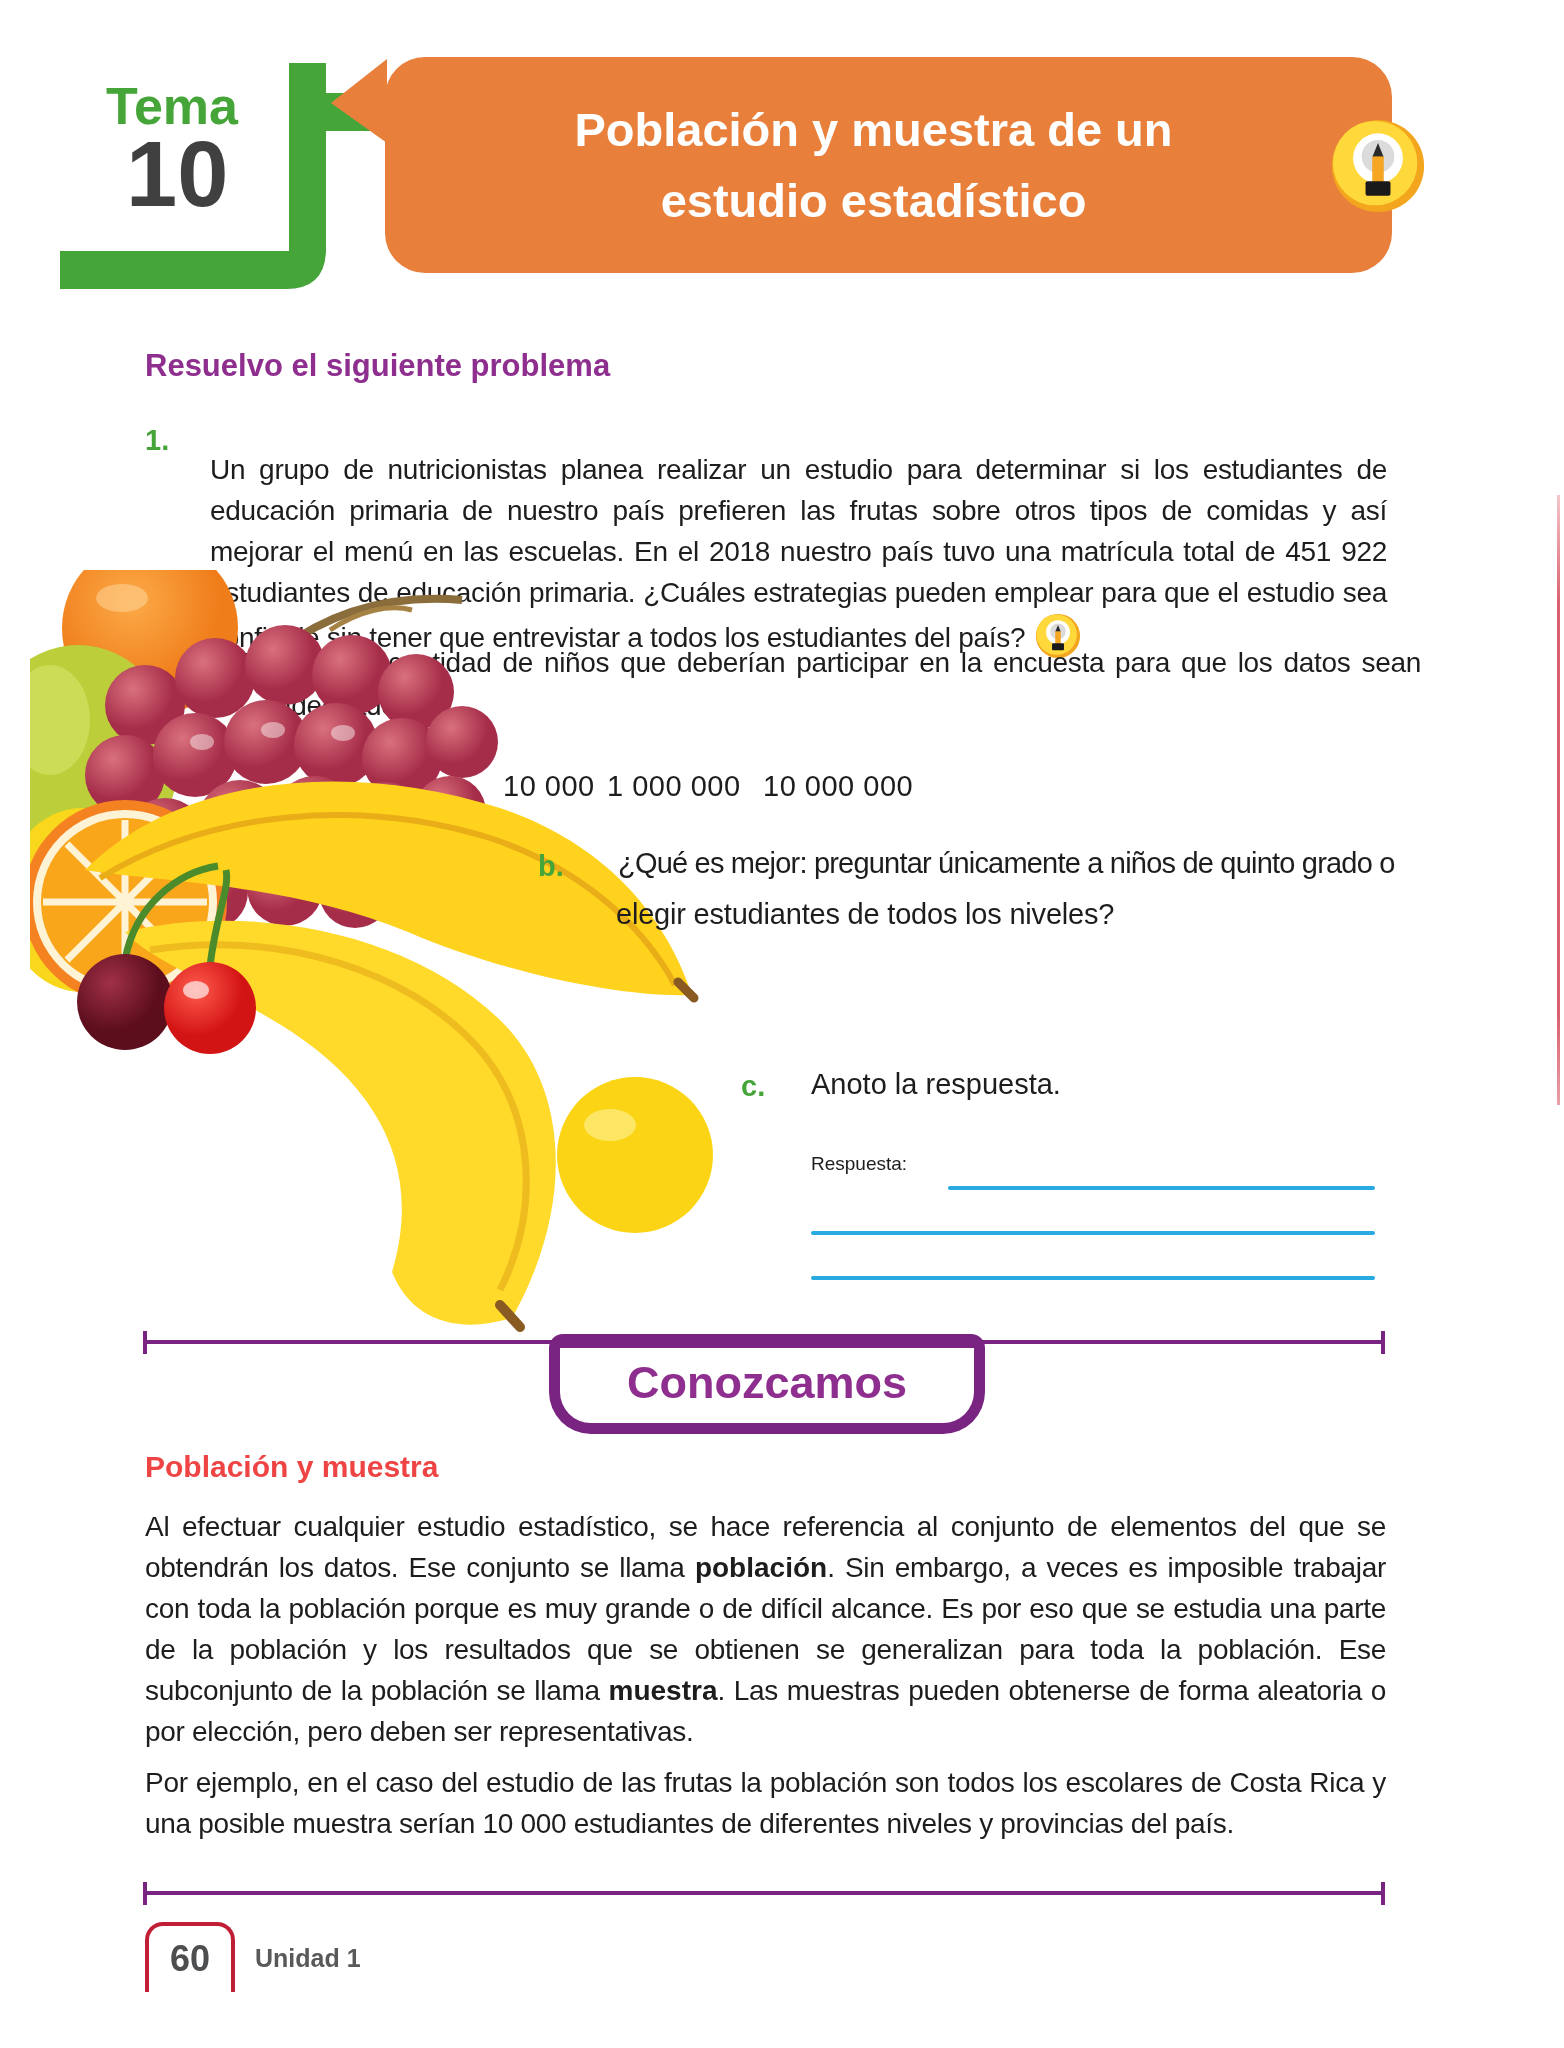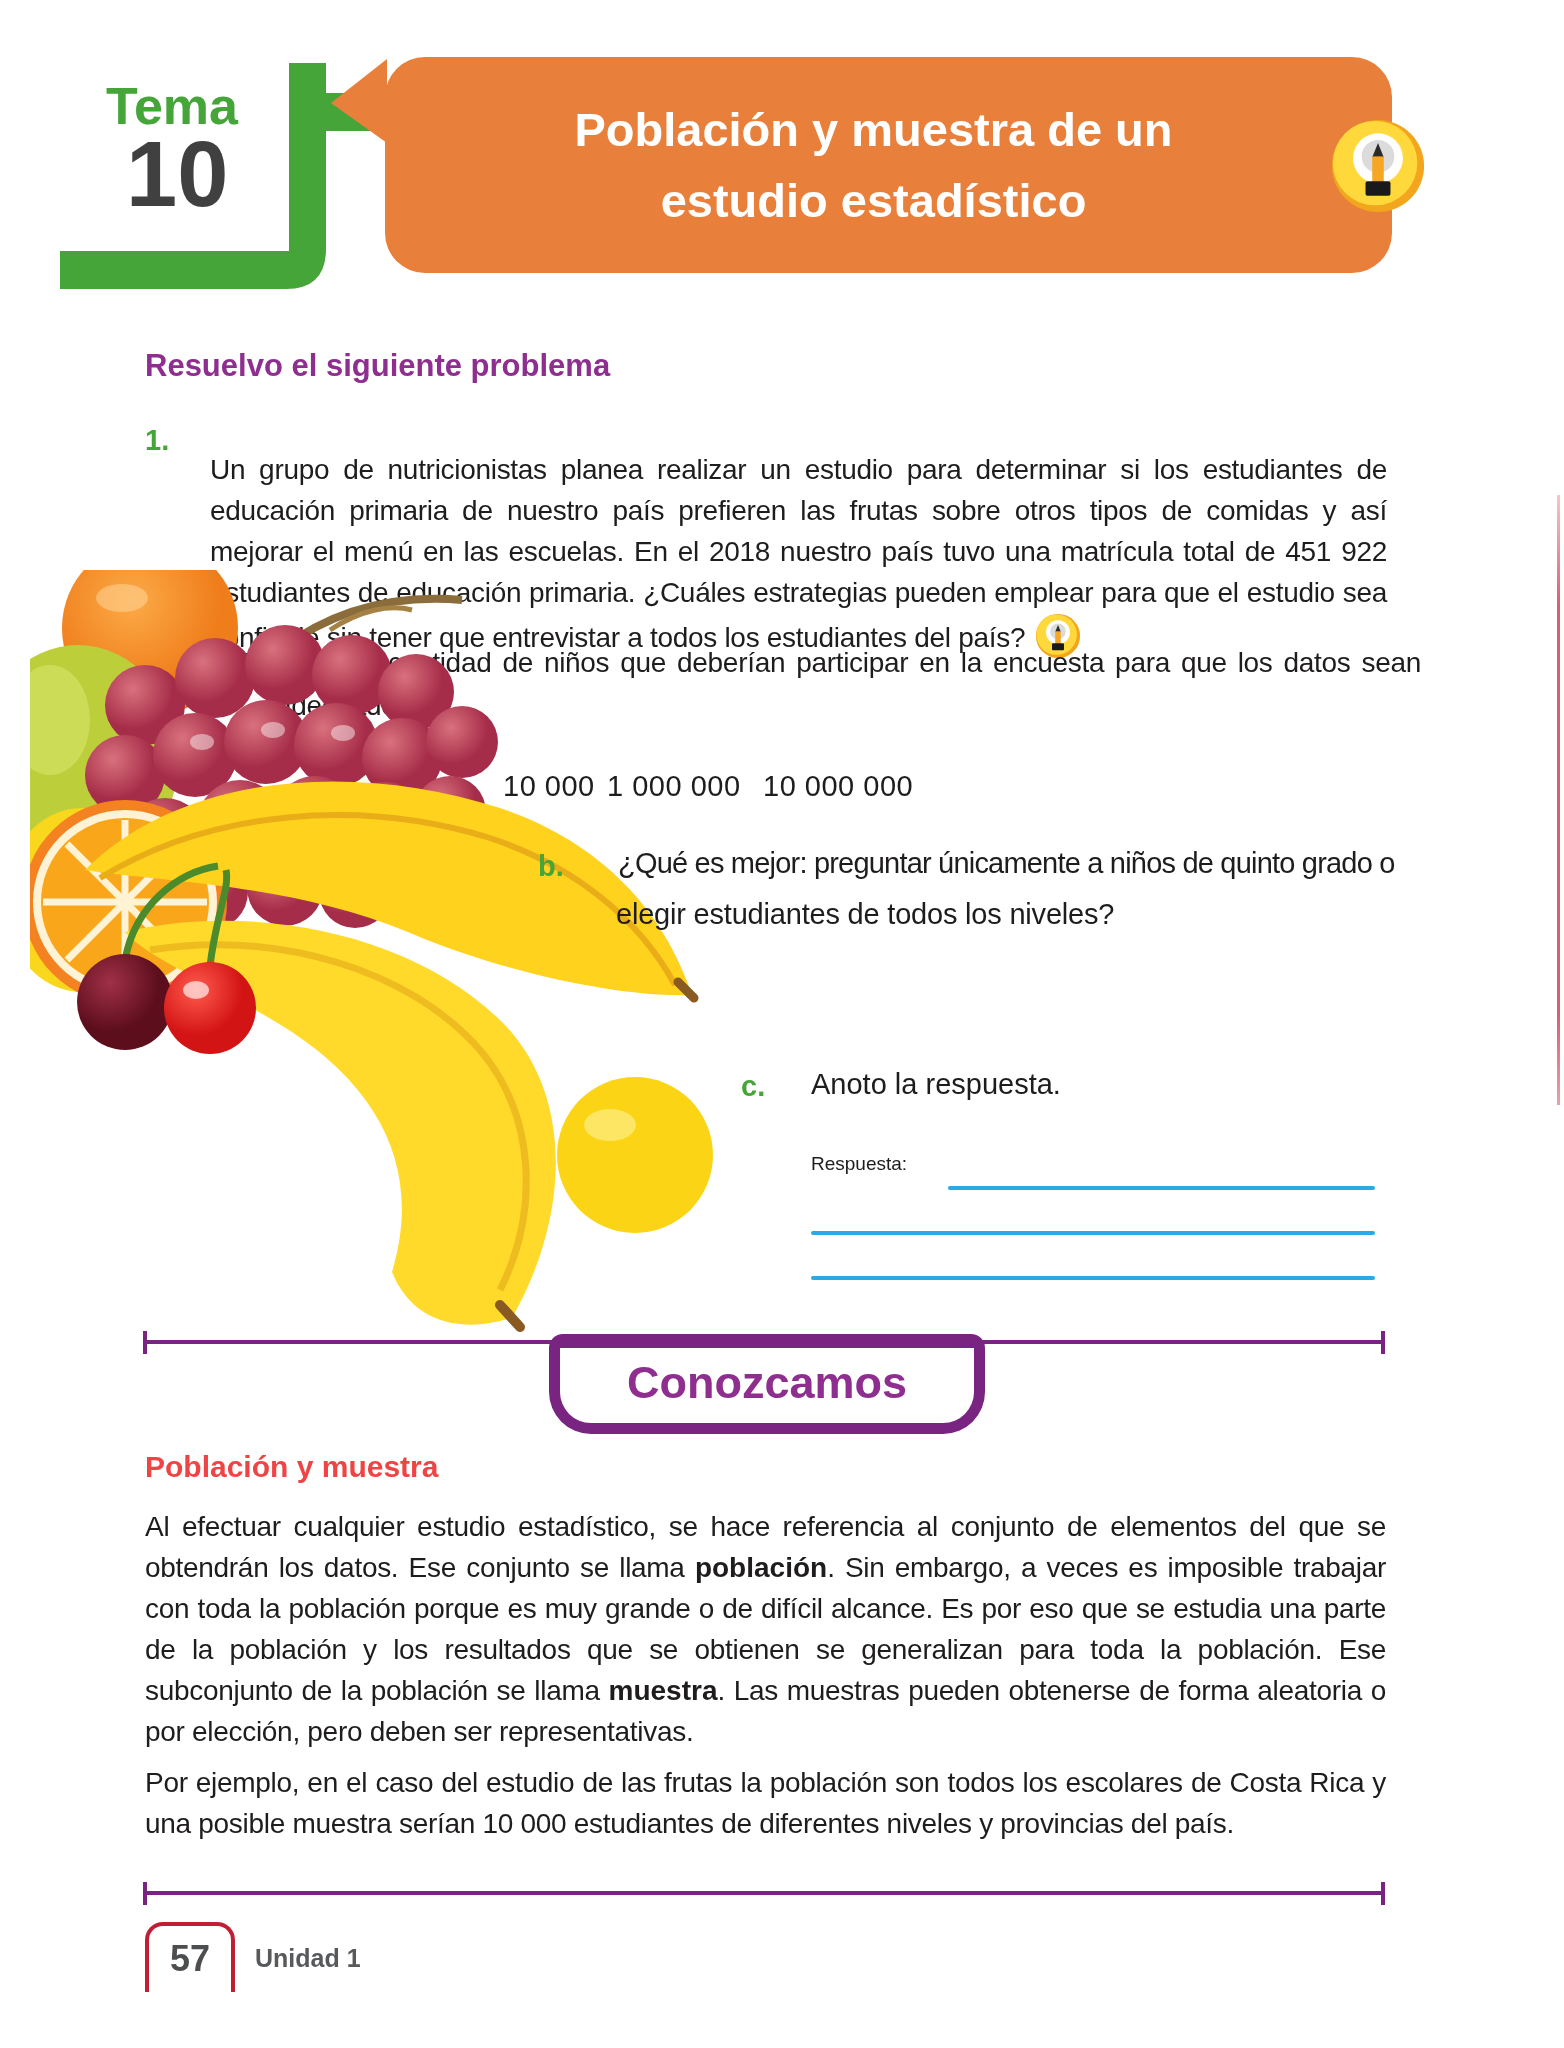--- a/index.html
+++ b/index.html
@@ -226,17 +226,17 @@
   </div>
 
   <div class="abs theory-heading">Población y muestra</div>
   <p class="abs theory-p" style="top:1506px;"><span>Al efectuar cualquier estudio estadístico, se hace referencia al conjunto de elementos del que se obtendrán los datos. Ese conjunto se llama </span><b>población</b><span>. Sin embargo, a veces es imposible trabajar con toda la población porque es muy grande o de difícil alcance. Es por eso que se estudia una parte de la población y los resultados que se obtienen se generalizan para toda la población. Ese subconjunto de la población se llama </span><b>muestra</b><span>. Las muestras pueden obtenerse de forma aleatoria o por elección, pero deben ser representativas.</span></p>
   <p class="abs theory-p" style="top:1762px;">Por ejemplo, en el caso del estudio de las frutas la población son todos los escolares de Costa Rica y una posible muestra serían 10 000 estudiantes de diferentes niveles y provincias del país.</p>
 
   <div class="abs rule" style="left:145px;top:1891px;width:1240px;height:4px;"></div>
   <div class="abs rule" style="left:143px;top:1882px;width:4px;height:23px;"></div>
   <div class="abs rule" style="left:1381px;top:1882px;width:4px;height:23px;"></div>
   <div class="abs page-box">
-    <span class="page-number">57</span>
+    <span class="page-number">60</span>
   </div>
   <div class="abs unit-label">Unidad 1</div>
 
 </div>
 
 </body></html>

